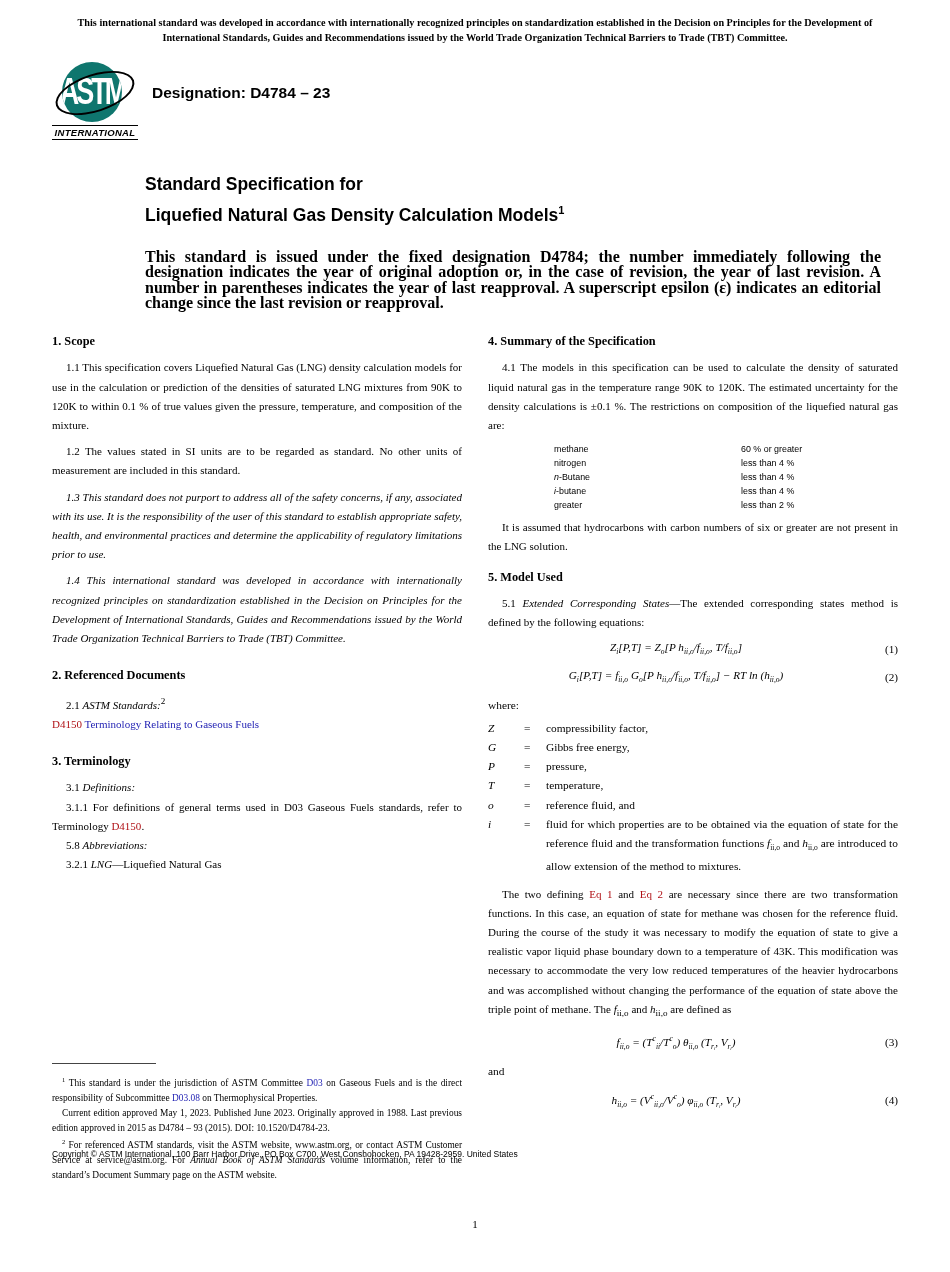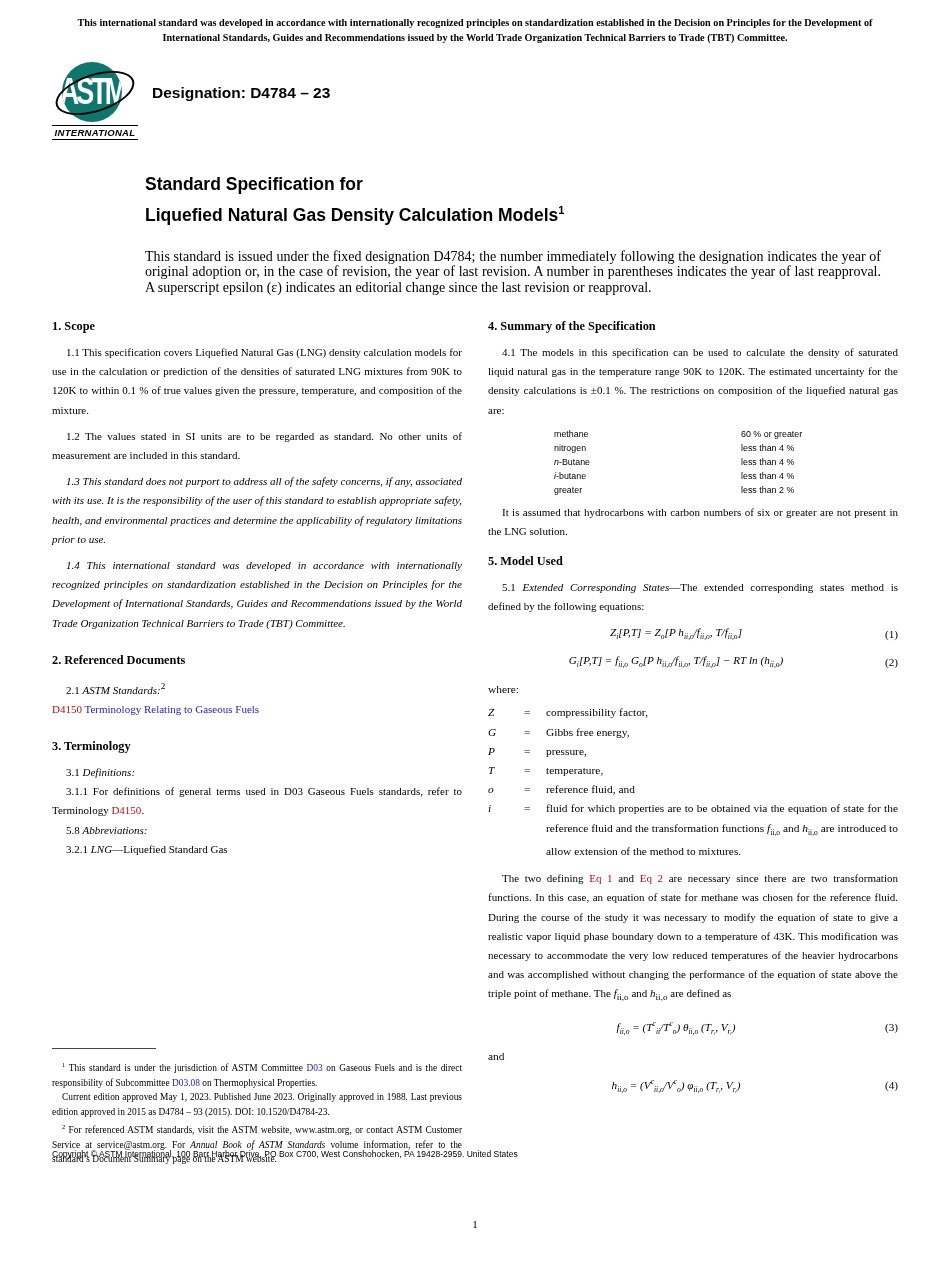--- a/index.html
+++ b/index.html
@@ -23,21 +23,21 @@
             font-size:9.5px;letter-spacing:.3px;border-top:1.5px solid #000;border-bottom:1.5px solid #000;
             padding:1px 0 1px 0;margin-top:3px;width:86px;text-align:center;}
   .designation{font-family:"Liberation Sans",sans-serif;font-weight:bold;font-size:15.5px;
                margin:22px 0 0 12px;}
 
   
   .title-block{margin:24px 0 0 93px;font-family:"Liberation Sans",sans-serif;font-weight:bold;
                font-size:17.5px;line-height:25.5px;}
   .title-block sup{font-size:11px;}
 
-  .issue-note{margin:21px 17px 0 93px;font-size:14px;line-height:15.4px;text-align:justify;}
+  .issue-note{margin:21px 17px 0 93px;font-size:16px;line-height:15.4px;text-align:justify;font-weight:bold;}
 
   
   .columns{display:flex;gap:26px;margin-top:24px;}
   .col{width:410px;box-sizing:border-box;}
   .col-left{display:flex;flex-direction:column;min-height:852px;}
 
   h3.sec{font-size:12.3px;margin:13px 0 9px 0;}
   .col h3.sec:first-child{margin-top:0;}
   p.b{font-size:11px;line-height:19.2px;text-align:justify;text-indent:14px;margin:0 0 7px 0;}
   p.b.it{font-style:italic;}
@@ -109,21 +109,21 @@
       <p class="b it">1.4 This international standard was developed in accordance with internationally recognized principles on standardization established in the Decision on Principles for the Development of International Standards, Guides and Recommendations issued by the World Trade Organization Technical Barriers to Trade (TBT) Committee.</p>
 
       <h3 class="sec">2.  Referenced Documents</h3>
       <p class="b" style="margin-bottom:0;"><span>2.1 </span><i>ASTM Standards:</i><sup>2</sup></p>
       <p class="b flush"><span class="red">D4150</span><span class="blue"> Terminology Relating to Gaseous Fuels</span></p>
 
       <h3 class="sec">3.  Terminology</h3>
       <p class="b" style="margin-bottom:0;"><span>3.1 </span><i>Definitions:</i></p>
       <p class="b" style="margin-bottom:0;"><span>3.1.1 For definitions of general terms used in D03 Gaseous Fuels standards, refer to Terminology </span><span class="red">D4150</span><span>.</span></p>
       <p class="b" style="margin-bottom:0;"><span>5.8 </span><i>Abbreviations:</i></p>
-      <p class="b"><span>3.2.1 </span><i>LNG</i><span>—Liquefied Standard Gas</span></p>
+      <p class="b"><span>3.2.1 </span><i>LNG</i><span>—Liquefied Natural Gas</span></p>
 
       <div class="fnblock">
         <div class="fn-rule"></div>
         <p class="fn"><sup>1</sup><span> This standard is under the jurisdiction of ASTM Committee </span><span class="blue">D03</span><span> on Gaseous Fuels and is the direct responsibility of Subcommittee </span><span class="blue">D03.08</span><span> on Thermophysical Properties.</span></p>
         <p class="fn">Current edition approved May 1, 2023. Published June 2023. Originally approved in 1988. Last previous edition approved in 2015 as D4784 – 93 (2015). DOI: 10.1520/D4784-23.</p>
         <p class="fn"><sup>2</sup><span> For referenced ASTM standards, visit the ASTM website, www.astm.org, or contact ASTM Customer Service at service@astm.org. For </span><i>Annual Book of ASTM Standards</i><span> volume information, refer to the standard’s Document Summary page on the ASTM website.</span></p>
       </div>
     </div>
 
     <div class="col">

